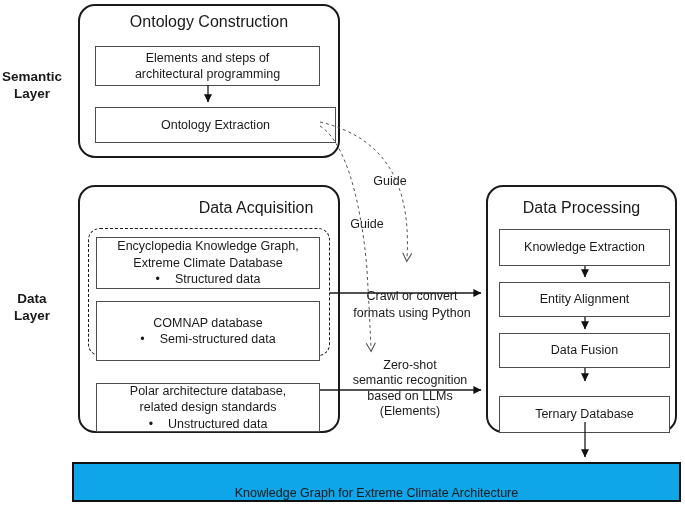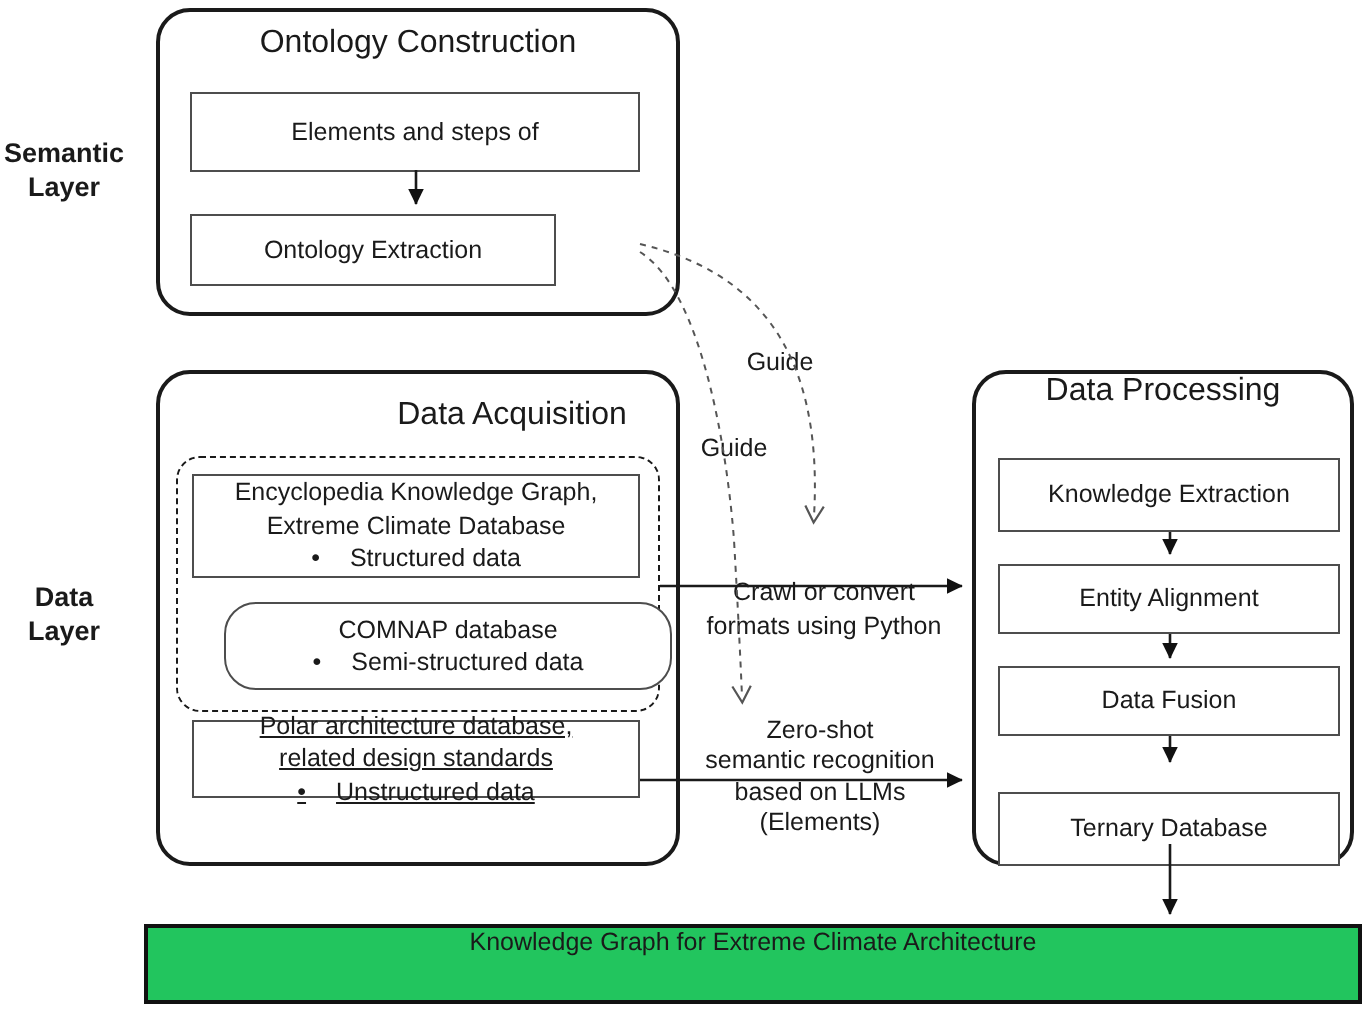--- a/index.html
+++ b/index.html
@@ -28,36 +28,36 @@
     position:absolute;text-align:center;font-weight:bold;font-size:13.5px;line-height:16.5px;
   }
   .guide-label{
     position:absolute;text-align:center;font-size:12.5px;line-height:15px;
   }
   .edge-label{
     position:absolute;text-align:center;font-size:12.5px;line-height:16.5px;
   }
   .edge-label.tight{line-height:15.3px;}
   .output-box{
-    position:absolute;border:2.5px solid #111111;background:#22c55e;box-sizing:border-box;
-    display:flex;align-items:flex-start;justify-content:center;text-align:center;
+    position:absolute;border:2.5px solid #111111;background:#0ea5e9;box-sizing:border-box;
+    display:flex;align-items:flex-end;justify-content:center;text-align:center;
     font-size:12.5px;
   }
   #ontology-box{left:78px;top:4px;width:262px;height:154px;}
   #ontology-title{left:78px;top:14px;width:262px;}
   #elements-box{left:95px;top:46px;width:225px;height:40px;}
-  #extraction-box{left:95px;top:107px;width:183px;height:36px;}
+  #extraction-box{left:95px;top:107px;width:241px;height:36px;}
   #acquisition-box{left:78px;top:185px;width:262px;height:248px;}
   #acquisition-title{left:78px;top:200px;width:262px;padding-left:47px;}
   #dashed-group{left:88px;top:228px;width:242px;height:128px;}
   #encyclopedia-box{left:96px;top:237px;width:224px;height:52px;}
-  #comnap-box{left:112px;top:301px;width:224px;height:44px;border-radius:16px;}
-  #polar-box{left:96px;top:360px;width:224px;height:39px;text-decoration:underline;}
+  #comnap-box{left:96px;top:301px;width:224px;height:60px;}
+  #polar-box{left:96px;top:383px;width:224px;height:49px;}
   #processing-box{left:486px;top:185px;width:191px;height:248px;}
-  #processing-title{left:486px;top:188px;width:191px;}
+  #processing-title{left:486px;top:200px;width:191px;}
   #knowledge-extraction-box{left:499px;top:229px;width:171px;height:37px;}
   #entity-alignment-box{left:499px;top:282px;width:171px;height:35px;}
   #data-fusion-box{left:499px;top:333px;width:171px;height:35px;}
   #ternary-database-box{left:499px;top:385px;width:171px;height:37px;margin-top:11px;}
   #output-box{left:72px;top:462px;width:609px;height:40px;}
   #semantic-label{left:0px;top:69px;width:64px;}
   #data-label{left:0px;top:291px;width:64px;}
   #guide-upper{left:364px;top:174px;width:52px;}
   #guide-lower{left:341px;top:217px;width:52px;}
   #crawl-label{left:337px;top:288px;width:150px;}
@@ -75,20 +75,21 @@
   </div>
   <div class="layer-label" id="data-label">
     <div>Data</div>
     <div>Layer</div>
   </div>
 
   <div class="outer" id="ontology-box"></div>
   <div class="outer-title" id="ontology-title">Ontology Construction</div>
   <div class="ibox" id="elements-box">
     <div>Elements and steps of</div>
+    <div>architectural programming</div>
   </div>
   <div class="ibox" id="extraction-box">
     <div>Ontology Extraction</div>
   </div>
 
   <div class="outer" id="acquisition-box"></div>
   <div class="outer-title" id="acquisition-title">Data Acquisition</div>
   <div class="dashed-group" id="dashed-group"></div>
   <div class="ibox" id="encyclopedia-box">
     <div>Encyclopedia Knowledge Graph,</div>

